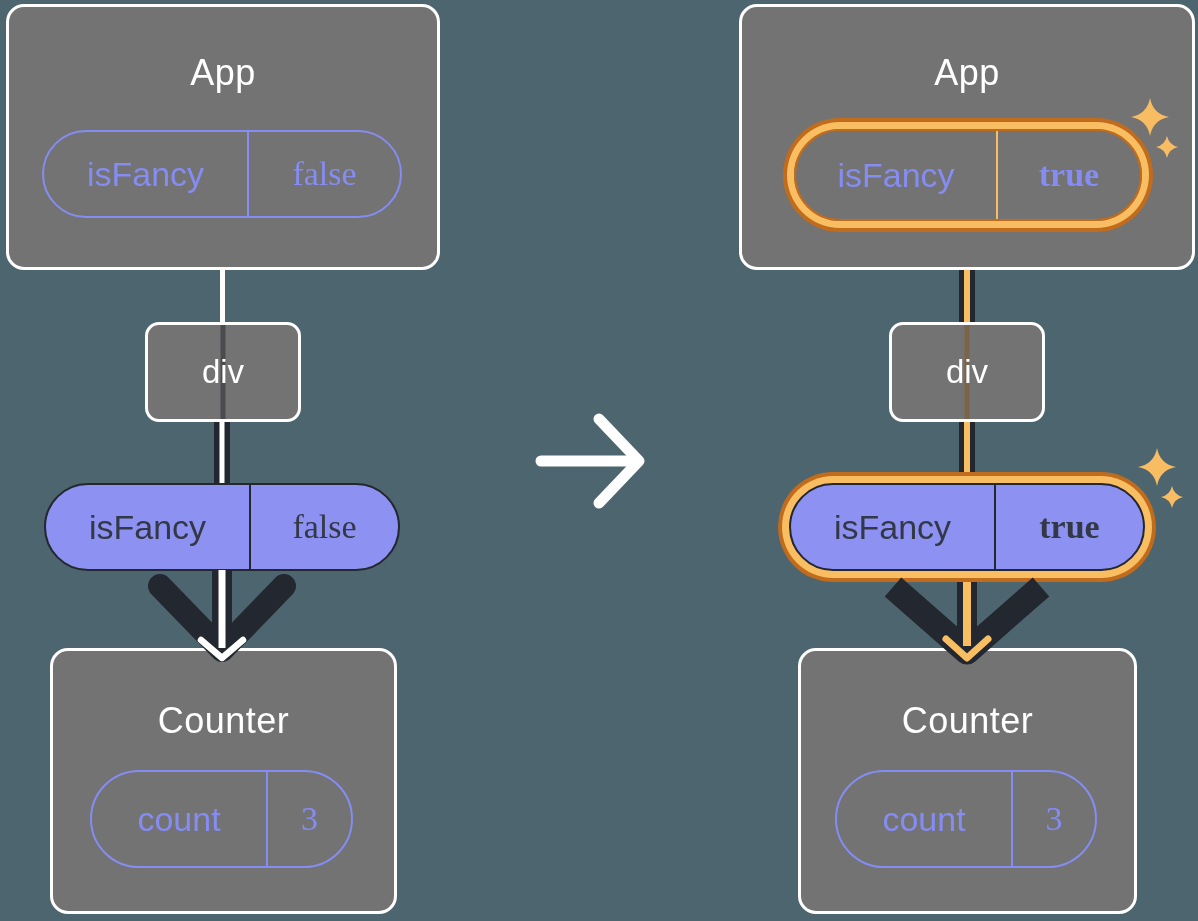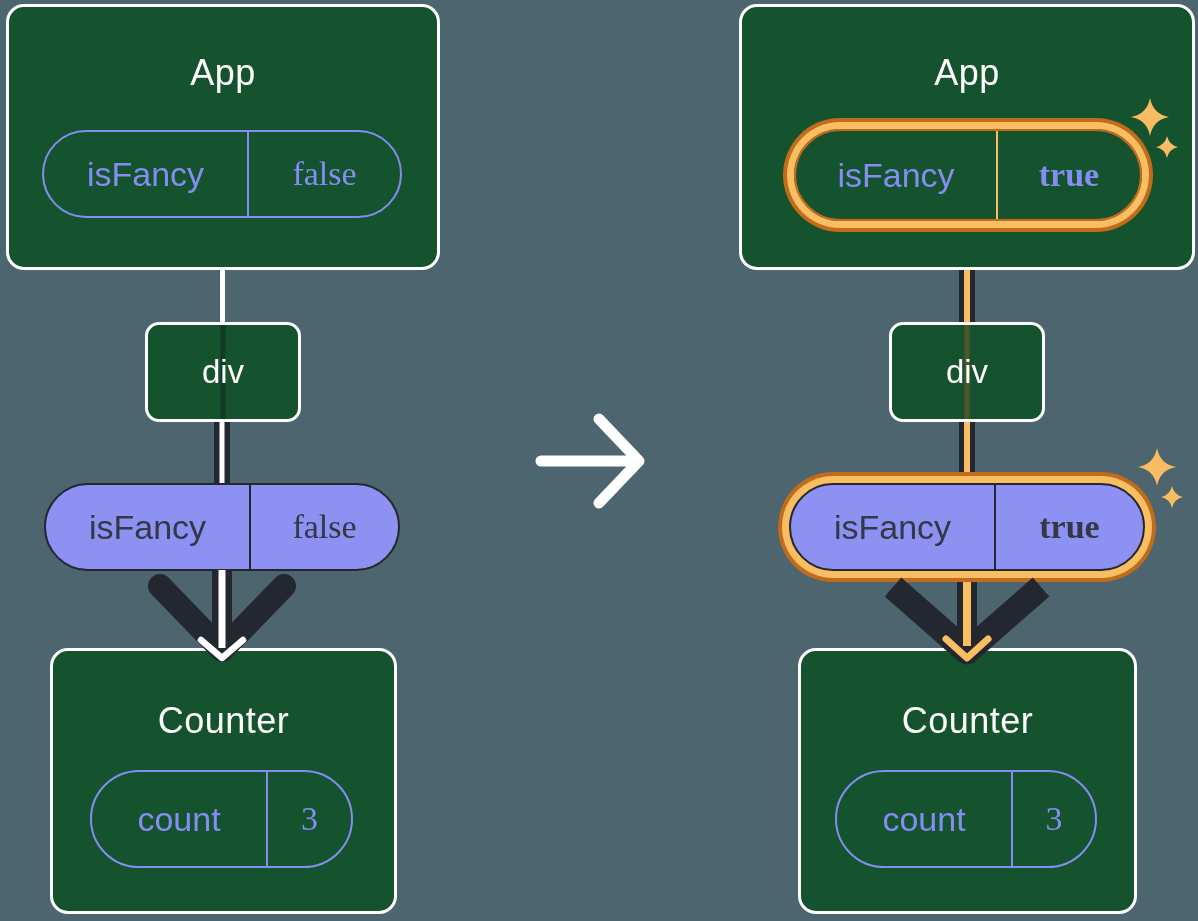--- a/index.html
+++ b/index.html
@@ -3,21 +3,21 @@
 <meta charset="utf-8">
 <style>
   html,body{margin:0;padding:0;background:#4D656F;}
   *{box-sizing:border-box;}
   .stage{
     position:relative;width:1198px;height:921px;overflow:hidden;
     background:#4D656F;
     font-family:"Liberation Sans",sans-serif;
   }
   .card{
-    position:absolute;background:#14532d;border:3px solid #FFFFFF;
+    position:absolute;background:#737373;border:3px solid #FFFFFF;
     border-radius:18px;z-index:2;
   }
   .card.small{border-radius:14px;}
   .comp-title{
     position:absolute;color:#FFFFFF;font-size:36px;font-weight:500;
     text-align:center;line-height:42px;z-index:3;letter-spacing:0.5px;
   }
   .div-label{
     position:absolute;color:#FFFFFF;font-size:33px;font-weight:500;
     text-align:center;z-index:3;

